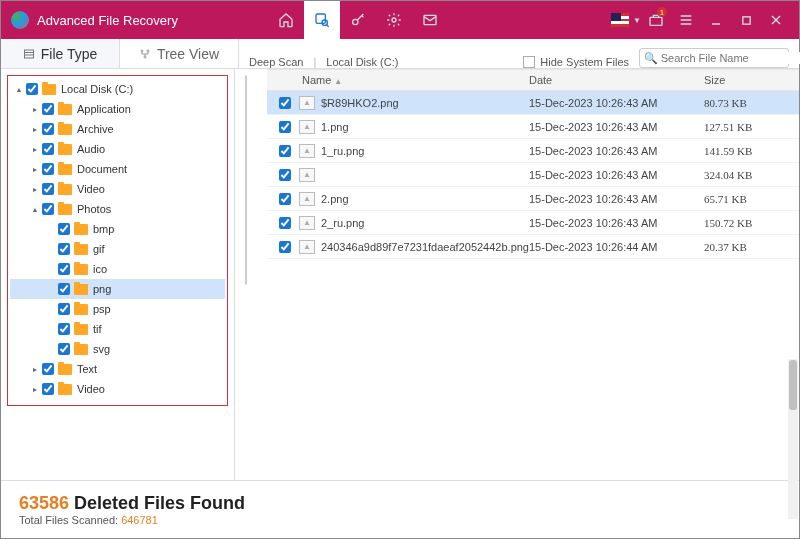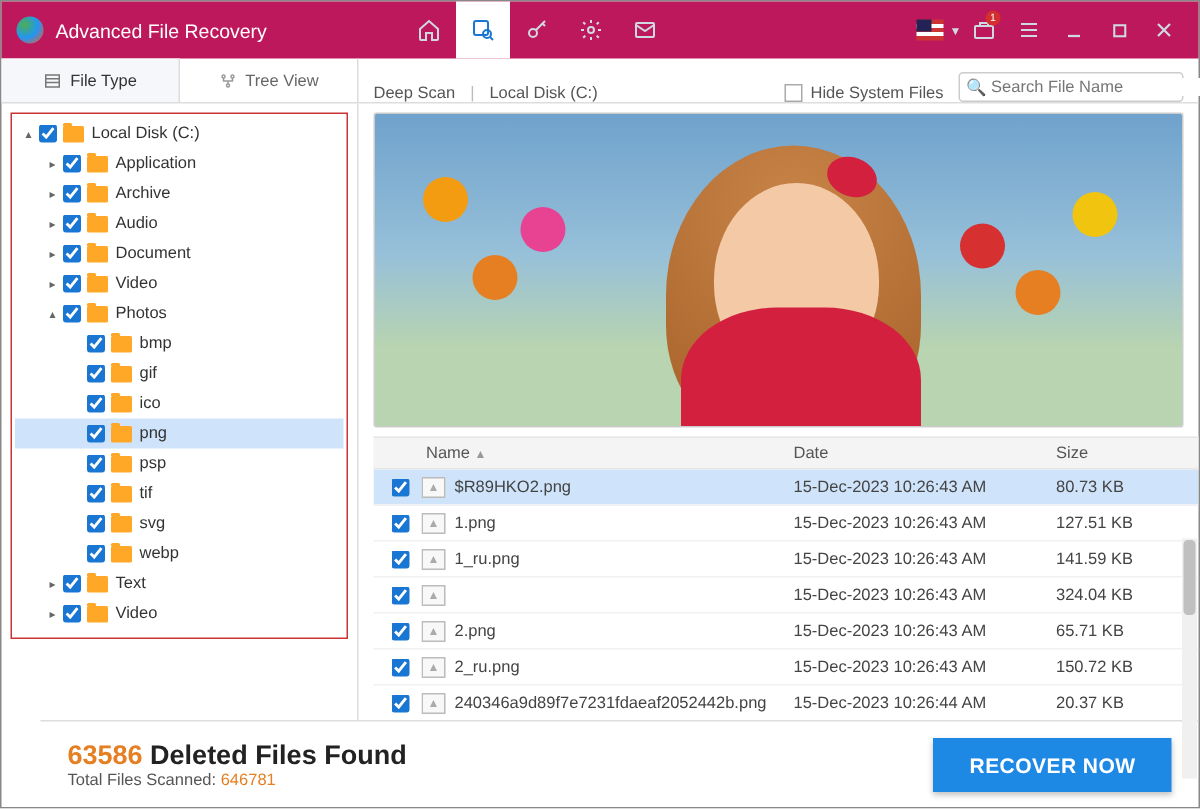--- a/index.html
+++ b/index.html
@@ -15,21 +15,21 @@
 .titlebar .nav-btn.active { background: #fff; color: #1976d2; }
 .titlebar .flex { flex: 1; }
 .titlebar .win-btn { width: 30px; height: 38px; display: flex; align-items: center; justify-content: center; color: #cfd8e3; }
 .titlebar .flag { width: 22px; height: 14px; background: linear-gradient(#c33 0 20%, #fff 20% 40%, #c33 40% 60%, #fff 60% 80%, #c33 80% 100%); position: relative; margin-right: 2px; }
 .titlebar .flag::before { content:""; position:absolute; left:0; top:0; width:10px; height:8px; background:#225; }
 .titlebar .caret { font-size: 8px; margin-left: 2px; }
 .titlebar .toolbox { position: relative; }
 .titlebar .badge { position:absolute; top:6px; right:4px; background:#d32f2f; width:10px; height:10px; border-radius:50%; font-size:7px; color:#fff; display:flex; align-items:center; justify-content:center; }
 
 .tabs { height: 30px; display: flex; border-bottom: 1px solid #ddd; }
-.tabs .tab { width: 119px; display: flex; align-items: center; justify-content: center; font-size: 11px; color: #666; gap: 6px; border-right: 1px solid #ddd; }
+.tabs .tab { width: 119px; display: flex; align-items: center; justify-content: center; font-size: 14px; color: #666; gap: 6px; border-right: 1px solid #ddd; }
 .tabs .tab.active { background: #f5f7fa; color: #333; }
 .tabs .filterbar { flex: 1; display: flex; align-items: flex-end; padding: 0 10px; gap: 10px; font-size: 11px; color: #555; }
 .tabs .filterbar .sep { color: #bbb; }
 .tabs .hide-sys { display: flex; align-items: center; gap: 5px; }
 .tabs .searchbox { margin-left: auto; display: flex; align-items: center; border: 1px solid #ccc; border-radius: 3px; padding: 1px 4px; width: 150px; height: 20px; }
 .tabs .searchbox input { border: none; flex: 1; font-size: 11px; outline: none; }
 .tabs .sicon { font-size: 11px; color:#666; margin-right:3px;}
 
 .body { flex: 1; display: flex; min-height: 0; }
 .tree { width: 238px; border-right: 1px solid #ddd; padding: 6px 0; overflow: hidden; }
@@ -37,21 +37,21 @@
 .tree-item { display: flex; align-items: center; height: 20px; font-size: 11px; color: #333; }
 .tree-item .arrow { width: 10px; text-align: center; color: #666; font-size: 8px; }
 .tree-item .cb { width: 12px; height: 12px; margin: 0 4px 0 2px; accent-color: #1976d2; }
 .tree-item .folder { width: 14px; height: 11px; background: #ffa726; border-radius: 1px; margin-right: 5px; position: relative; }
 .tree-item .folder::before { content:""; position:absolute; top:-2px; left:0; width:6px; height:2px; background:#ffa726; border-radius:1px 1px 0 0; }
 .tree-item.sel { background: #cfe4fb; }
 .tree .lvl0 { padding-left: 4px; }
 .tree .lvl1 { padding-left: 20px; }
 .tree .lvl2 { padding-left: 36px; }
 
-.right { flex: 1; display: flex; flex-direction: column; min-height: 0; }
+.right { flex: 1; display: flex; flex-direction: row; min-height: 0; }
 .preview { margin: 6px 10px 6px 10px; height: 210px; border: 1px solid #ccc; border-radius: 2px; overflow: hidden; position: relative; }
 .preview .sky { position:absolute; inset:0; background: linear-gradient(#6fa2cc, #97c0d9 45%, #b8d4b0 75%); }
 .preview .face { position:absolute; left:42%; top:22%; width:110px; height:130px; background:#f4c9a6; border-radius:50% 50% 48% 48%; }
 .preview .hair { position:absolute; left:36%; top:10%; width:170px; height:200px; background:radial-gradient(circle at 50% 20%, #c88447, #a55f28); border-radius:50% 50% 40% 40%; }
 .preview .bow { position:absolute; left:56%; top:14%; width:34px; height:26px; background:#d2203e; border-radius:50%; transform:rotate(20deg); }
 .preview .dress { position:absolute; left:38%; top:62%; width:160px; height:120px; background:#d2203e; border-radius:40% 40% 20% 20%; }
 .preview .fl { position:absolute; width:30px; height:30px; border-radius:50%; }
 .preview .f1{ left:6%; top:20%; background:#f39c12;} .preview .f2{ left:12%; top:45%; background:#e67e22;}
 .preview .f3{ left:18%; top:30%; background:#e84393;} .preview .f4{ right:8%; top:25%; background:#f1c40f;}
 .preview .f5{ right:15%; top:50%; background:#e67e22;} .preview .f6{ right:22%; top:35%; background:#d63031;}
@@ -65,25 +65,25 @@
 .thead .sortarr { font-size:8px; color:#999; margin-left:3px;}
 .tbody { flex: 1; overflow: hidden; }
 .row { display: flex; align-items: center; height: 24px; font-size: 11px; color: #444; border-bottom: 1px solid #f1f1f1; padding-left:4px;}
 .row.sel { background: #cfe4fb; }
 .row .rcb { width: 28px; display:flex; align-items:center; justify-content:center; }
 .row .rcb input { width:12px; height:12px; accent-color:#1976d2; }
 .row .rname { flex: 1; display: flex; align-items: center; gap: 6px; overflow: hidden; }
 .row .rname .thumb { width: 16px; height: 14px; border: 1px solid #bbb; background: #f8f8f8; display:flex; align-items:center; justify-content:center; font-size:8px; color:#aaa; }
 .row .rname .txt { white-space: nowrap; overflow: hidden; text-overflow: ellipsis; }
 .row .rdate { width: 175px; }
-.row .rsize { width: 95px; }
+.row .rsize { width: 95px; font-family: Liberation Serif, serif; }
 .scrollbar { position:absolute; right:1px; top:290px; width:10px; height:160px; background:#f0f0f0; }
 .scrollbar .thumb { width:8px; margin:1px; height:50px; background:#c0c0c0; border-radius:3px; }
 
-.footer { height: 58px; border-top: 1px solid #ddd; display: flex; align-items: center; padding: 0 18px; margin-left: 26px; }
+.footer { height: 58px; border-top: 1px solid #ddd; display: flex; align-items: center; padding: 0 18px; }
 .footer .stats .line1 { font-size: 18px; font-weight: 700; color: #222; }
 .footer .stats .line1 .count { color: #e67e22; }
 .footer .stats .line2 { font-size: 11px; color: #555; }
 .footer .stats .line2 .scanned { color: #e67e22; }
 .footer .recover { margin-left: auto; background: #1e88e5; color: #fff; font-weight: 700; font-size: 14px; padding: 10px 24px; border: none; box-shadow: 0 2px 4px rgba(0,0,0,.25); cursor: pointer; letter-spacing: .3px; }
 
 .ckbox { width:12px; height:12px; border:1px solid #aaa; display:inline-block; }
 </style>
 </head>
 <body>
@@ -275,26 +275,20 @@
               <span class="arrow"></span>
               <input type="checkbox" class="cb" checked="" style="">
               <span class="folder"></span>
               <span>tif</span>
             </div>
             <div class="tree-item lvl2">
               <span class="arrow"></span>
               <input type="checkbox" class="cb" checked="" style="">
               <span class="folder"></span>
               <span>svg</span>
-            </div>
-            <div class="tree-item lvl2">
-              <span class="arrow"></span>
-              <input type="checkbox" class="cb" checked="" style="">
-              <span class="folder"></span>
-              <span>webp</span>
             </div>
             <div class="tree-item lvl1">
               <span class="arrow">▸</span>
               <input type="checkbox" class="cb" checked="" style="">
               <span class="folder"></span>
               <span>Text</span>
             </div>
             <div class="tree-item lvl1">
               <span class="arrow">▸</span>
               <input type="checkbox" class="cb" checked="" style="">
@@ -409,16 +403,15 @@
           <div class="thumb"></div>
         </div>
     </div>
   </div>
 
   <div class="footer">
     <div class="stats">
       <div class="line1"><span class="count">63586</span><span> Deleted Files Found</span></div>
       <div class="line2"><span>Total Files Scanned: </span><span class="scanned">646781</span></div>
     </div>
-    <button class="recover">RECOVER NOW</button>
   </div>
 
 </div>
 
 </body></html>

